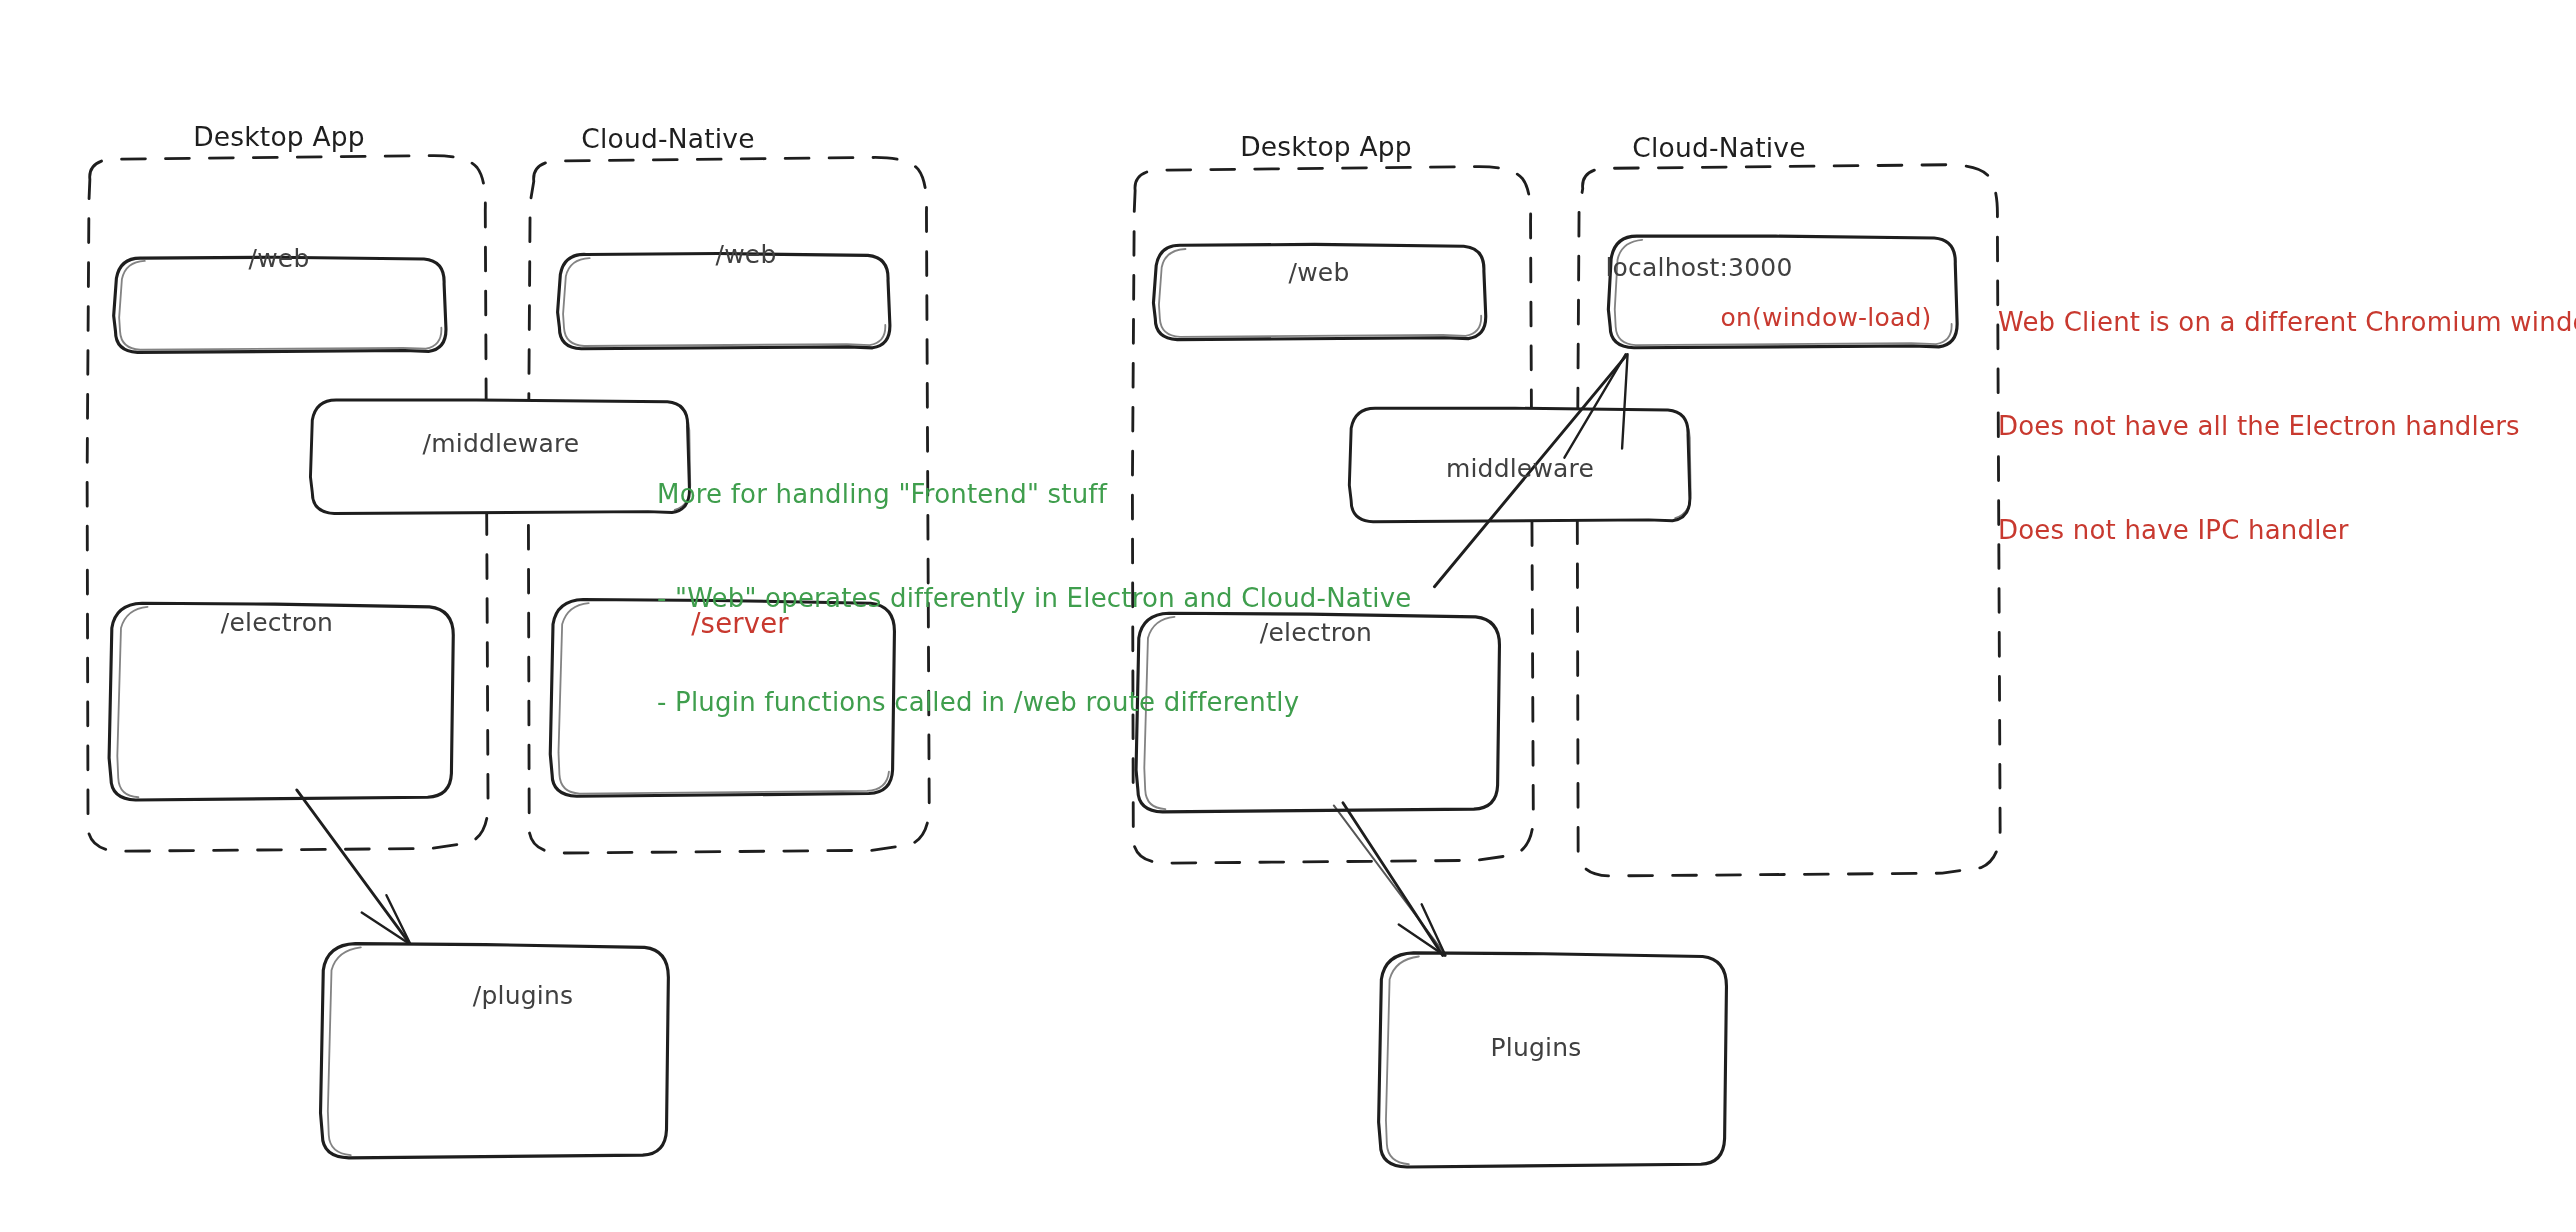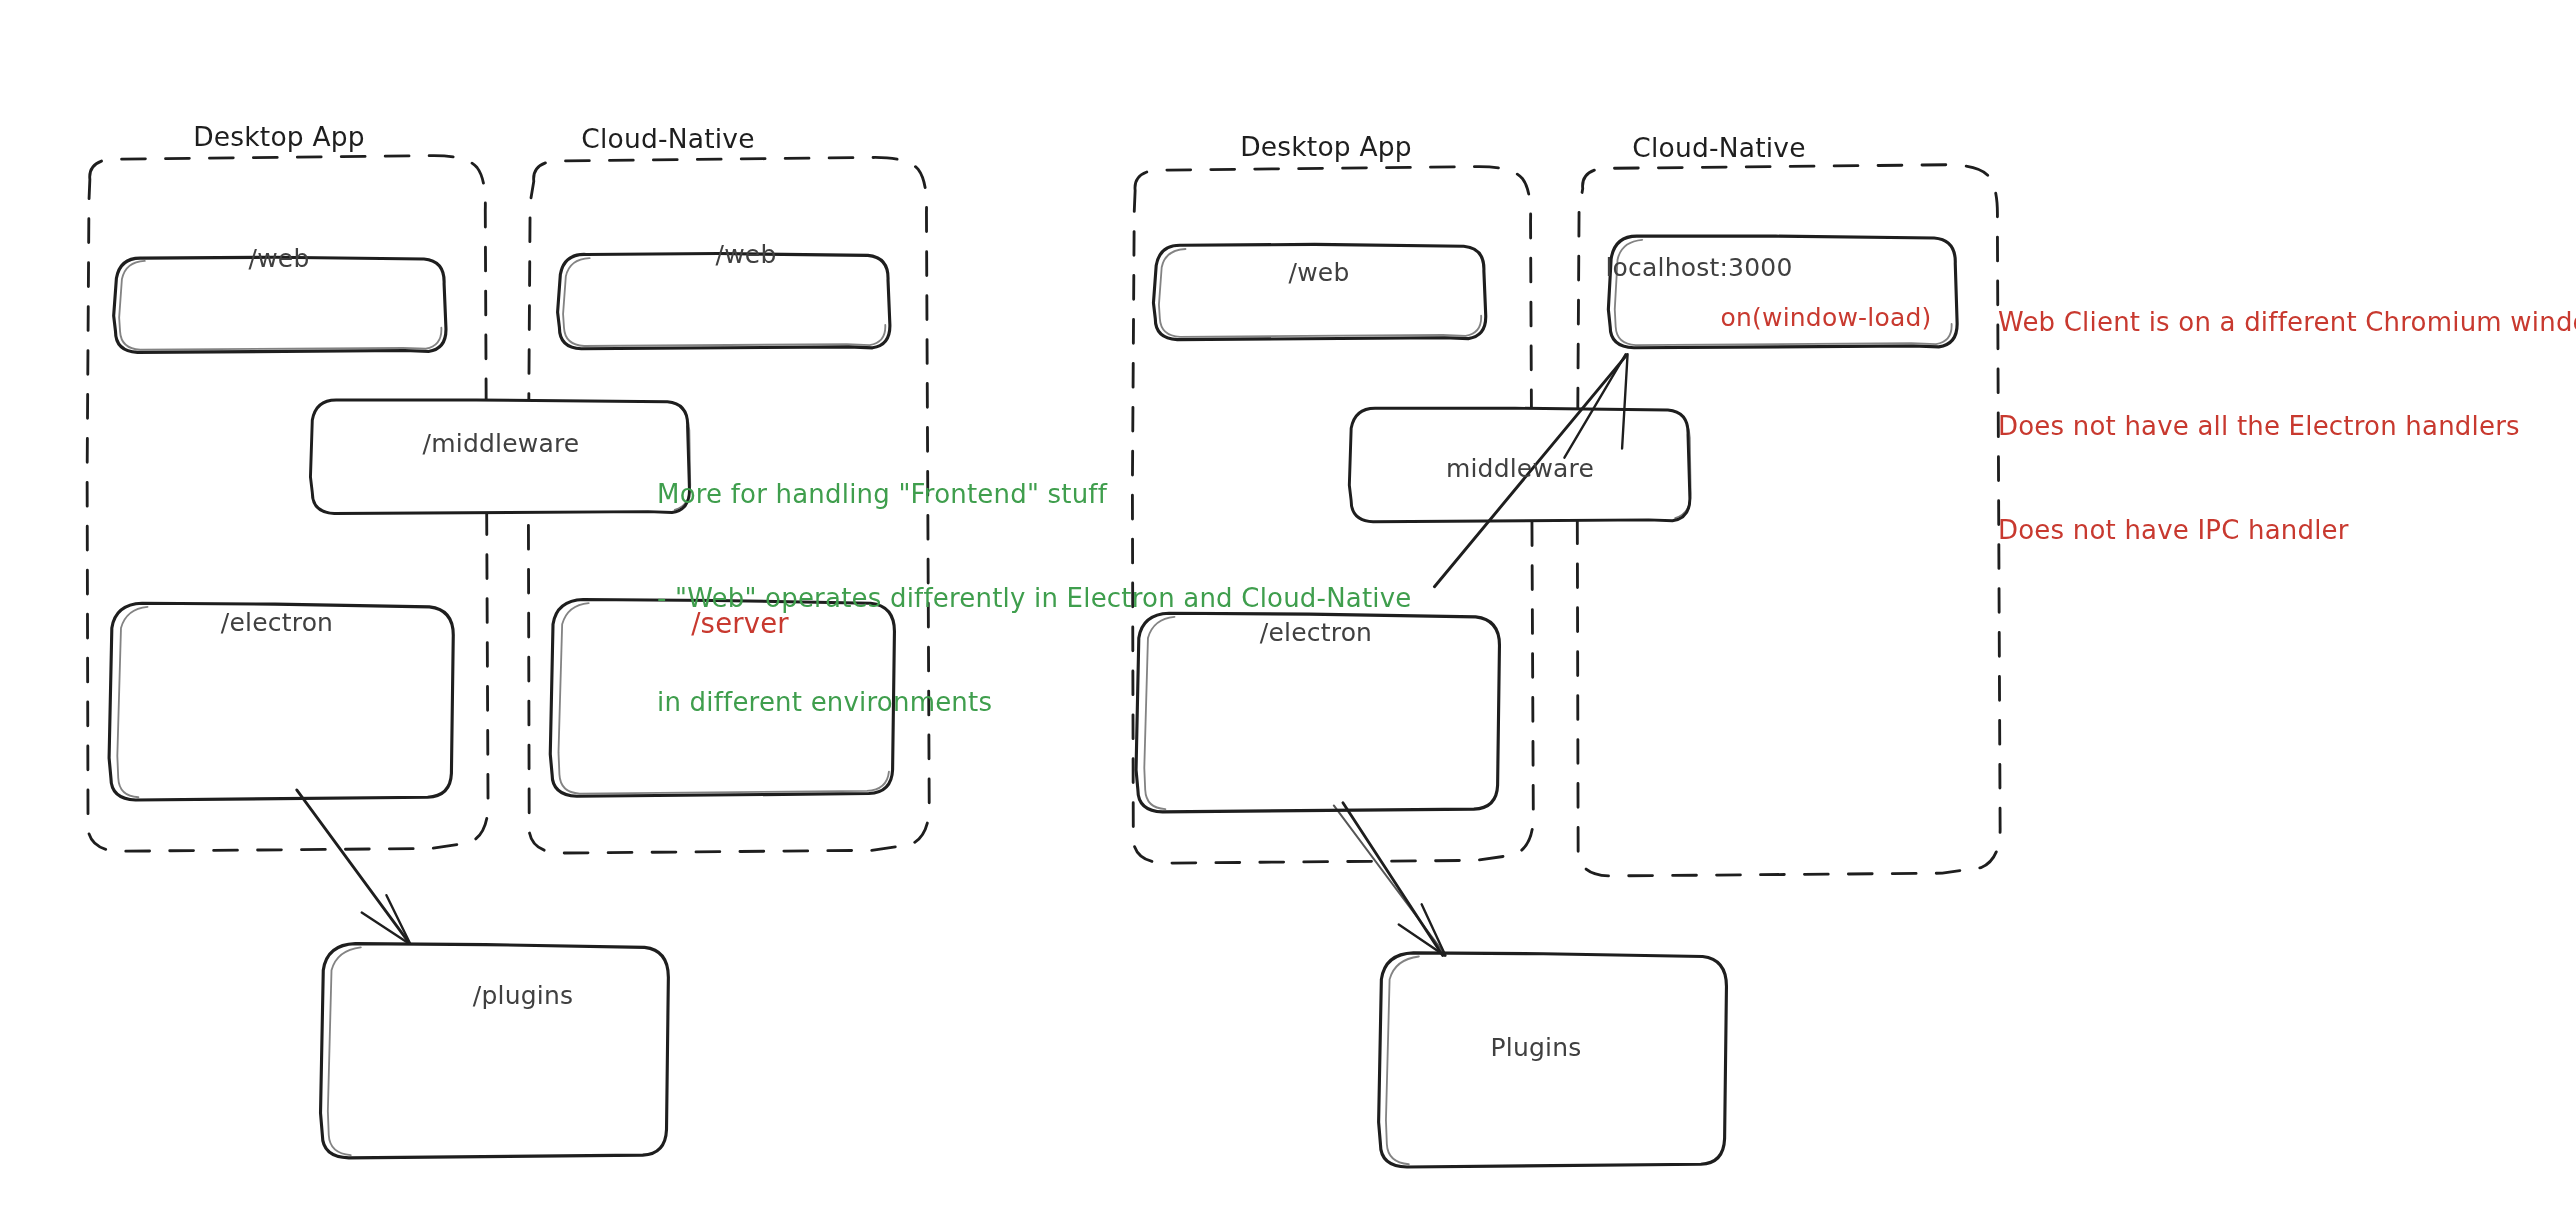--- a/index.html
+++ b/index.html
@@ -213,21 +213,21 @@
 
   <div class="txt box-label center" style="left:1520px; top:418px;margin-top:35px;">middleware</div>
 
   <div class="txt box-label center" style="left:1316px; top:617px;">/electron</div>
 
   <div class="txt box-label center" style="left:1536px; top:1032px;">Plugins</div>
 
   <div class="txt note-green" style="left:657px; top:408px;">
     <div>More for handling "Frontend" stuff</div>
     <div>- "Web" operates differently in Electron and Cloud-Native</div>
-    <div>in different environments</div>
+    <div>- Plugin functions called in /web route differently</div>
   </div>
 
   <div class="txt note-red" style="left:1998px; top:236px;">
     <div>Web Client is on a different Chromium window</div>
     <div>Does not have all the Electron handlers</div>
     <div>Does not have IPC handler</div>
   </div>
 
 </div>
 

